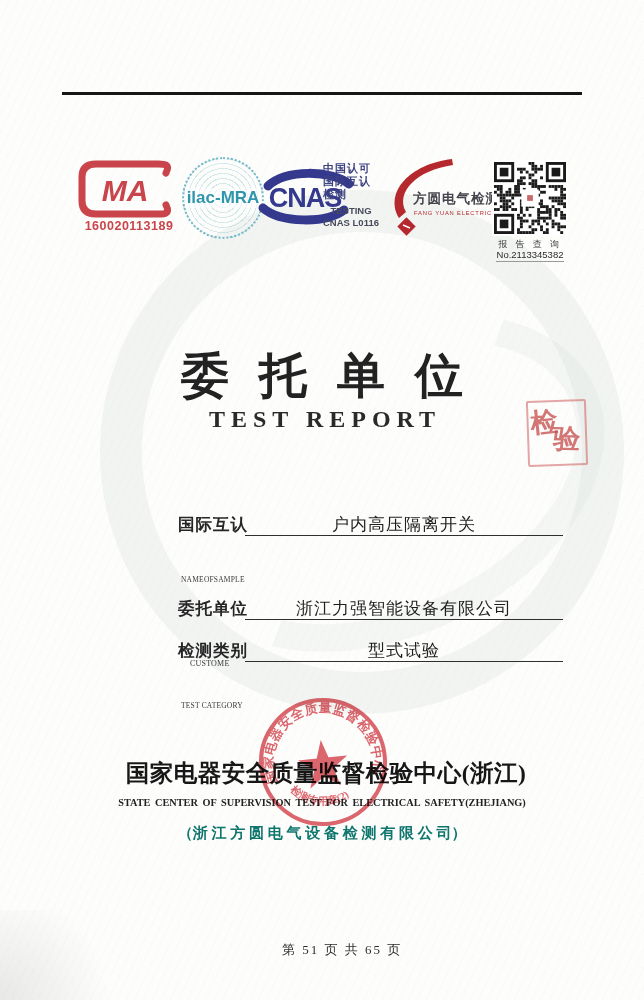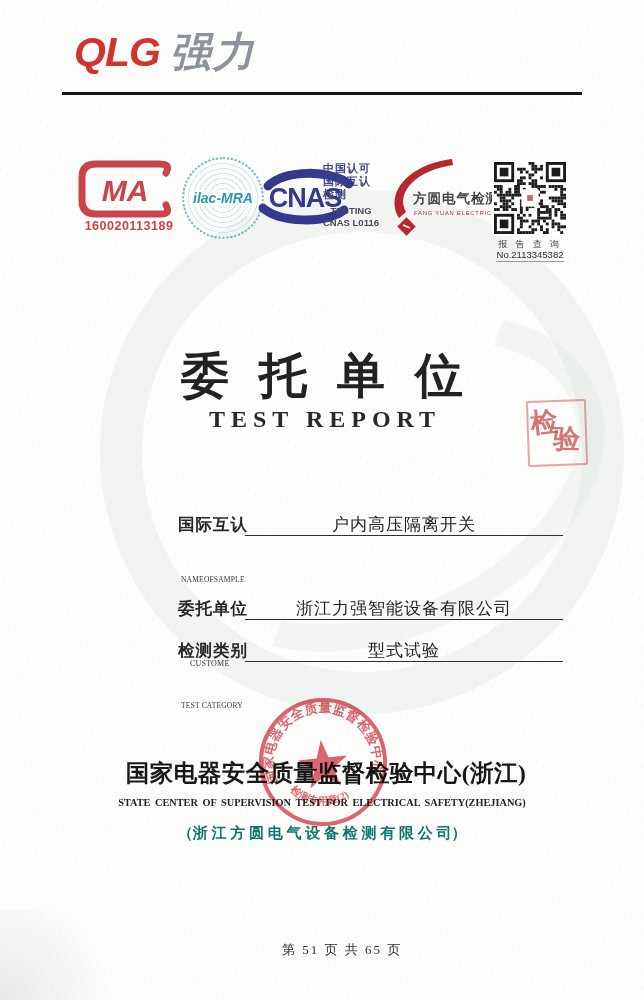--- a/index.html
+++ b/index.html
@@ -26,22 +26,22 @@
   .logo-latin{color:#d0342c;letter-spacing:-1px;}
   .logo-cn{color:#8d939b;margin-left:10px;letter-spacing:2px;}
   .rule{position:absolute;left:62px;top:92px;width:520px;height:3px;background:#161616;}
   
   .cma{position:absolute;left:78px;top:160px;width:102px;}
   .cma-num{position:absolute;left:74px;top:219px;width:110px;text-align:center;
     font-family:"Liberation Sans",sans-serif;font-weight:bold;font-size:12.5px;color:#c9444b;letter-spacing:0.5px;}
   .ilac{position:absolute;left:182px;top:157px;width:78px;height:78px;border-radius:50%;
     border:2px dotted rgba(95,176,190,0.85);display:flex;align-items:center;justify-content:center;
     background:repeating-radial-gradient(circle at 50% 50%,rgba(95,176,190,0) 0 4px,rgba(95,176,190,0.25) 4px 5px);}
-  .ilac span{font-family:"Liberation Sans",sans-serif;font-weight:bold;font-size:14px;color:#2f96ac;
-    background:rgba(255,255,255,0.55);padding:0 2px;font-style:italic;}
+  .ilac span{font-family:"Liberation Sans",sans-serif;font-weight:bold;font-size:17px;color:#2f96ac;
+    background:rgba(255,255,255,0.55);padding:0 2px;}
   .cnas{position:absolute;left:256px;top:167px;width:100px;height:58px;}
   .accred{position:absolute;left:323px;top:162px;font-family:"Liberation Sans",sans-serif;line-height:13px;}
   .accred .zh{font-size:11px;font-weight:bold;color:#3d4280;letter-spacing:1px;}
   .accred .en{font-size:9.5px;font-weight:bold;color:#474b59;line-height:12px;text-align:center;}
   .accred .en.first{margin-top:4px;}
   .fy{position:absolute;left:372px;top:154px;width:122px;height:102px;}
   .qr{position:absolute;left:492px;top:160px;width:76px;height:76px;background:#fff;padding:2px;box-sizing:border-box;}
   .qr-caption{position:absolute;left:482px;top:238px;width:96px;text-align:center;
     font-size:9px;color:#3c3c3c;letter-spacing:3px;}
   .qr-number{position:absolute;left:482px;top:249px;width:96px;text-align:center;
@@ -81,23 +81,20 @@
 </style>
 </head>
 <body>
 
 <div class="page">
 
   <div class="wm-ring"></div>
   <div class="wm-swoosh"></div>
   <div class="corner-shade"></div>
 
-  <div class="logo">
-    <span class="logo-latin">QLG</span><span class="logo-cn">强力</span>
-  </div>
   <div class="rule"></div>
 
   <div class="cma">
     <svg width="102" height="58" viewBox="0 0 102 58">
       <path d="M88 13 C93 3 85 4 78 4 L18 4 C8 4 4 9 4 17 L4 41 C4 49 8 54 18 54 L78 54 C85 54 93 55 88 45" fill="none" stroke="#c9444b" stroke-width="7" stroke-linecap="round"></path>
       <text x="47" y="41" text-anchor="middle" font-size="30" font-weight="bold" font-style="italic" font-family="Liberation Sans, sans-serif" fill="#c9444b">MA</text>
     </svg>
   </div>
   <div class="cma-num">160020113189</div>
 

